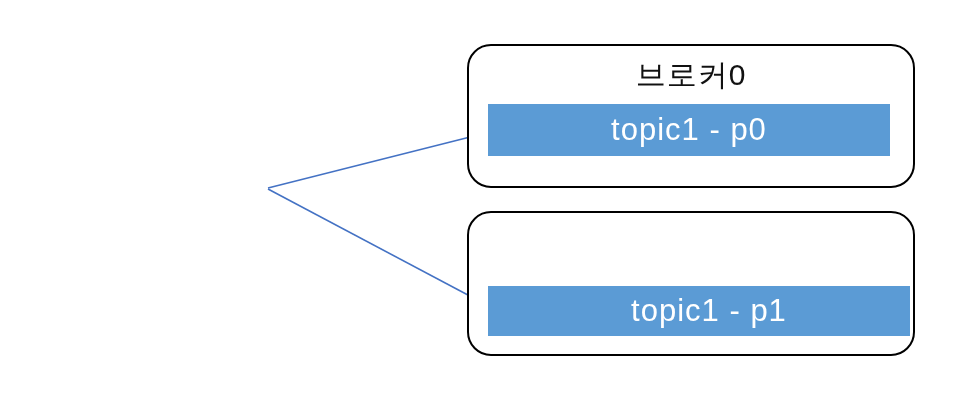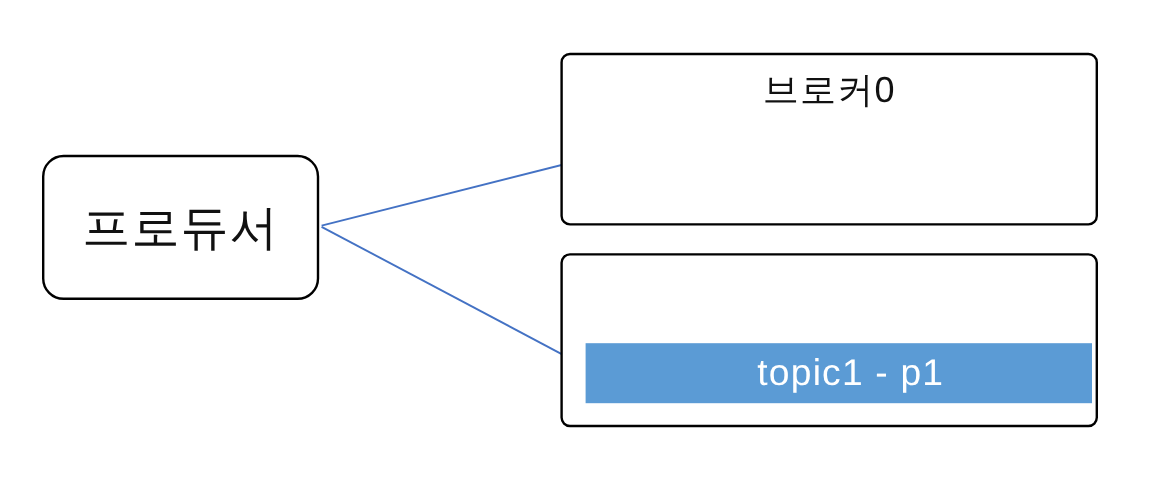--- a/index.html
+++ b/index.html
@@ -50,21 +50,21 @@
   .producer-label {
     font-size: 40px;
     color: var(--text, #111111);
     letter-spacing: 1px;
     white-space: nowrap;
   }
   .broker-box {
     left: 467px;
     width: 448px;
     height: 144px;
-    border-radius: 8px;
+    border-radius: 24px;
   }
   .broker-box.broker-0 { top: 44px; }
   .broker-box.broker-1 { top: 211px; height: 145px; }
   .broker-title {
     position: absolute;
     left: 0;
     width: 100%;
     text-align: center;
     font-size: 30px;
     color: var(--text, #111111);
@@ -98,25 +98,23 @@
   <svg class="arrows-layer" viewBox="0 0 961 405" xmlns="http://www.w3.org/2000/svg">
     <defs>
       <marker id="arrowhead" markerWidth="9" markerHeight="7" refX="8" refY="3.5" orient="auto">
         <polygon class="arrow-head" points="0 0, 9 3.5, 0 7"></polygon>
       </marker>
     </defs>
     <line class="arrow-line" x1="268" y1="188" x2="482" y2="134" marker-end="url(#arrowhead)"></line>
     <line class="arrow-line" x1="268" y1="189" x2="483" y2="303" marker-end="url(#arrowhead)"></line>
   </svg>
 
-  <div class="node-box producer-box">
-    <span class="producer-label">프로듀서</span>
-  </div>
 
   <div class="node-box broker-box broker-0">
     <div class="broker-title">브로커0</div>
+    <div class="partition-bar">topic1 - p0</div>
   </div>
 
   <div class="node-box broker-box broker-1">
     <div class="partition-bar">topic1 - p1</div>
   </div>
 
 </div>
 
 </body></html>

